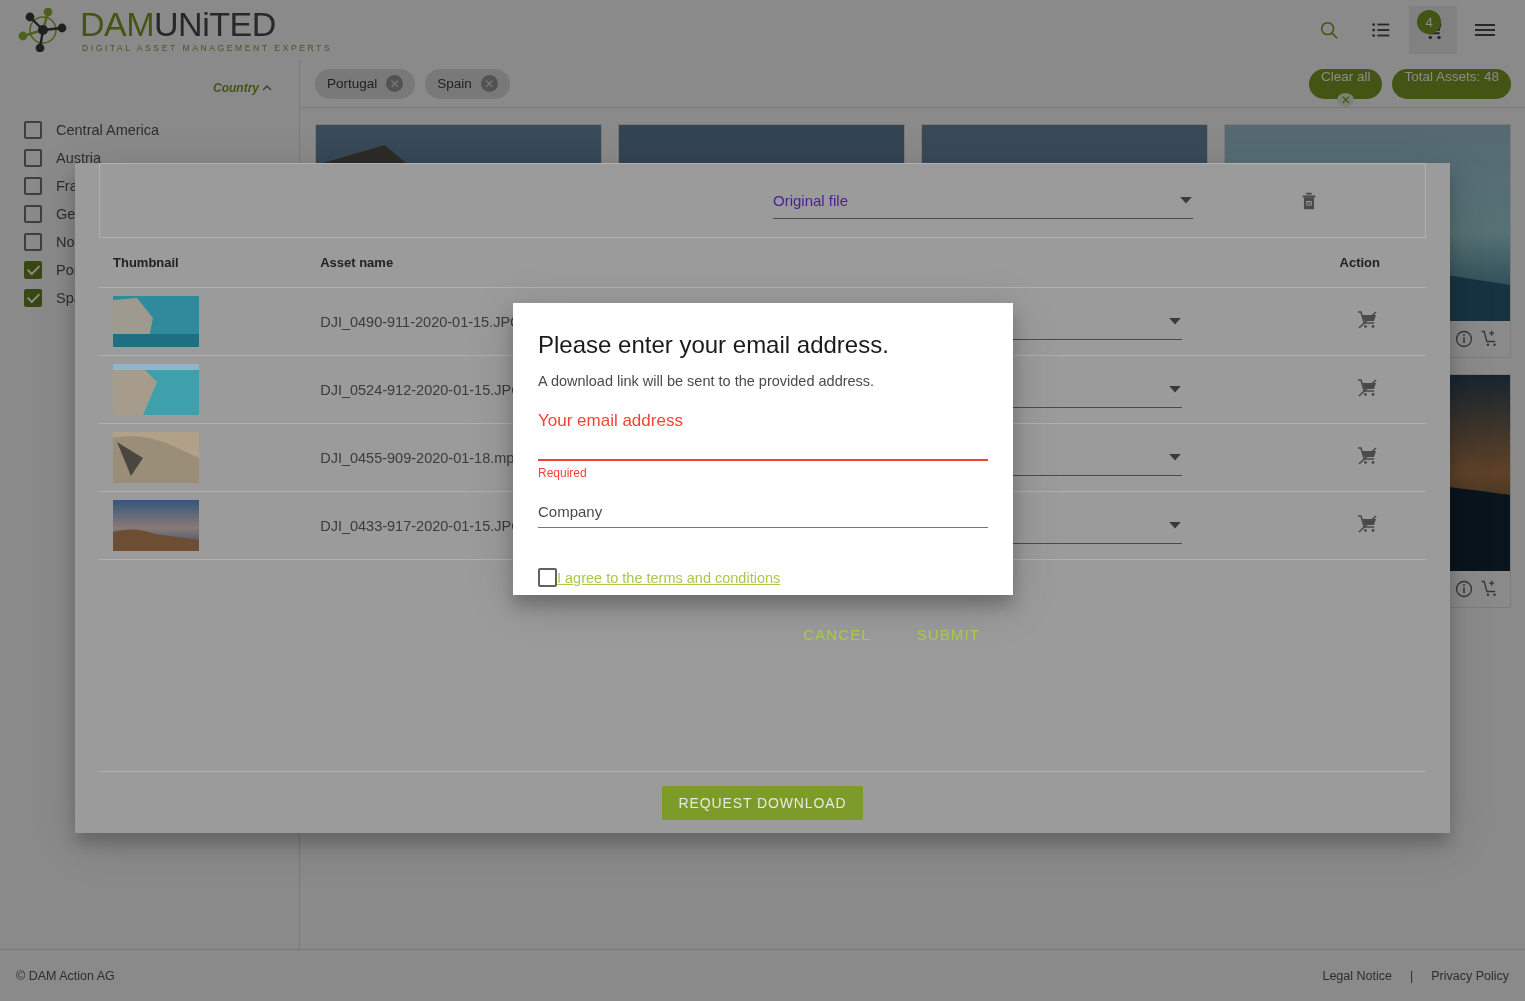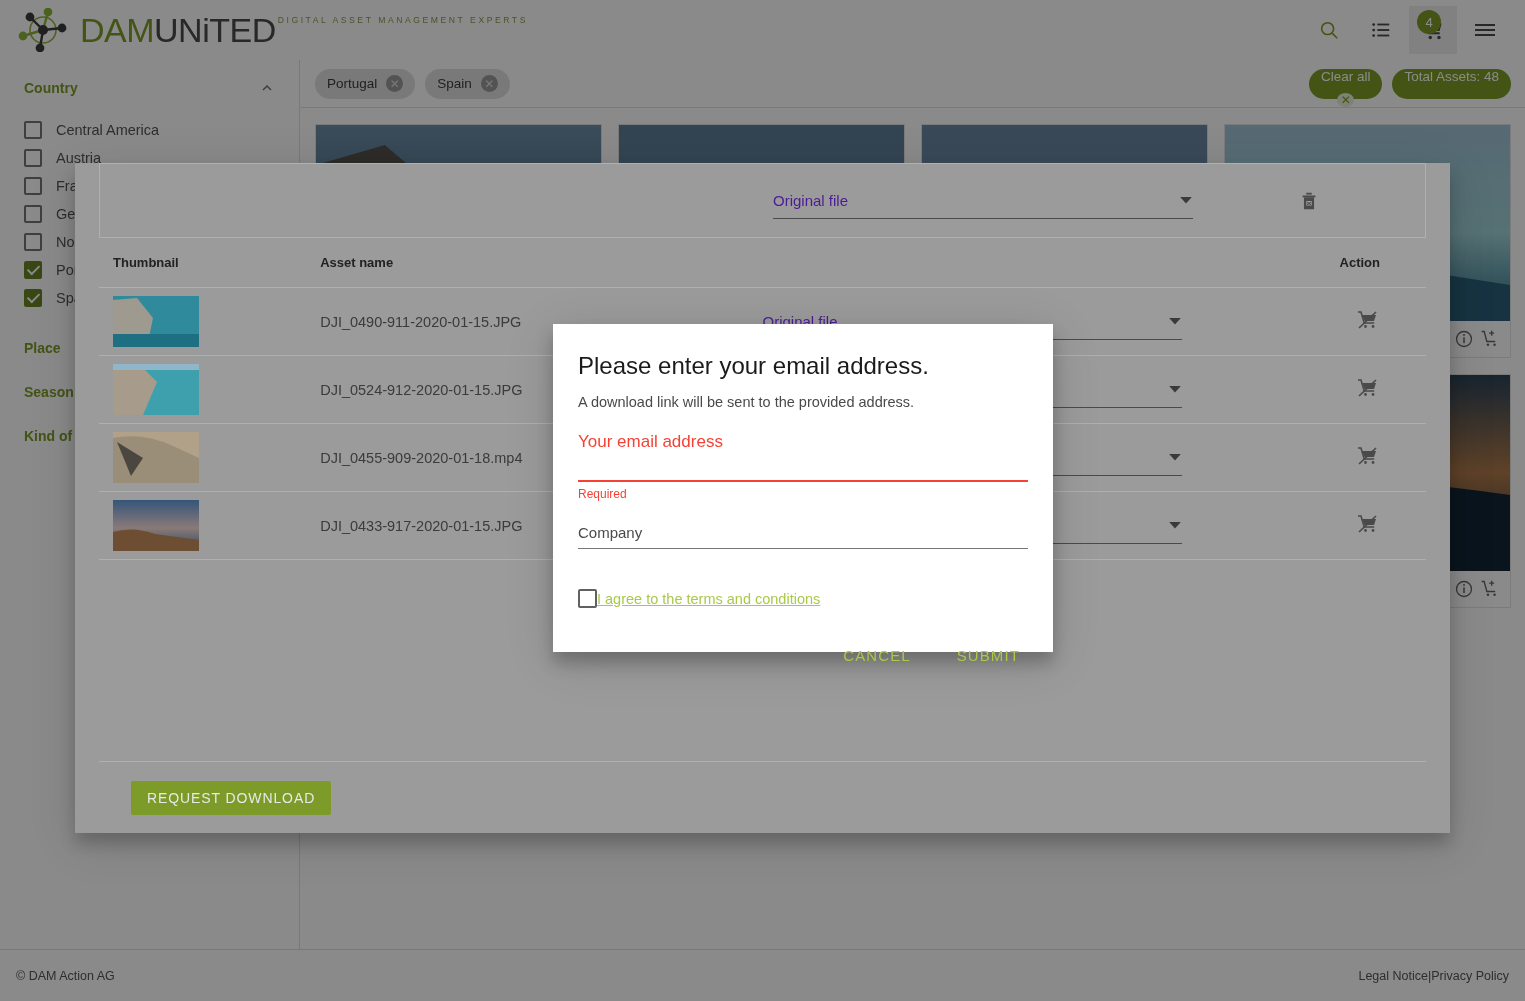--- a/index.html
+++ b/index.html
@@ -15,21 +15,21 @@
   
   .page { position: absolute; inset: 0; background: #ffffff; }
 
   .header {
     position: absolute; top: 0; left: 0; right: 0; height: 60px;
     background: #ffffff; display: flex; align-items: center;
     padding: 0 16px; z-index: 2;
   }
   .logo-wrap { display: flex; align-items: center; gap: 10px; }
   .logo-mark { width: 54px; height: 44px; flex: none; }
-  .logo-text { display: flex; line-height: 1; }
+  .logo-text { display: flex; flex-direction: column; line-height: 1; }
   .logo-main { font-size: 34px; font-weight: 400; letter-spacing: -0.5px; }
   .logo-dam { color: #7c9b28; }
   .logo-united { color: #4a4a4a; }
   .logo-tag {
     font-size: 8.6px; letter-spacing: 2.55px; color: #8a9b4e;
     margin-top: 3px; margin-left: 2px;
   }
   .header-spacer { flex: 1; }
   .header-icons { display: flex; align-items: center; gap: 4px; }
   .hicon {
@@ -44,23 +44,23 @@
     display: flex; align-items: center; justify-content: center;
   }
 
   
   .sidebar {
     position: absolute; top: 60px; left: 0; width: 300px; bottom: 52px;
     background: #ffffff; border-right: 1px solid #e0e0e0;
     padding: 20px 24px; overflow: hidden;
   }
   .facet-title {
-    color: #7c9b28; font-size: 14px; font-weight: bold;
-    display: flex; align-items: center; justify-content: space-between;
-    margin-bottom: 20px; cursor: pointer;
+    color: #7c9b28; font-size: 12px; font-weight: bold;
+    display: flex; align-items: center; justify-content: flex-end;
+    margin-bottom: 20px; cursor: pointer; font-style: italic;
   }
   .facet-title.collapsed { margin-bottom: 28px; margin-top: 28px; }
   .chev { width: 16px; height: 16px; }
   .facet-opt {
     display: flex; align-items: center; gap: 14px;
     height: 28px; font-size: 14.5px; color: #555; cursor: pointer;
   }
   .cbx {
     width: 18px; height: 18px; border: 2px solid #757575;
     border-radius: 2px; flex: none; background: #fff;
@@ -109,21 +109,21 @@
   }
   .card-acts { display: flex; gap: 6px; flex: none; }
   .card-acts svg { cursor: pointer; }
 
   .footer {
     position: absolute; left: 0; right: 0; bottom: 0; height: 52px;
     background: #fff; border-top: 1px solid #e0e0e0;
     display: flex; align-items: center; padding: 0 16px;
     font-size: 12.5px; color: #555;
   }
-  .footer-right { margin-left: auto; display: flex; gap: 0; }
+  .footer-right { margin-left: auto; display: flex; gap: 18px; }
   .footer a { color: #555; text-decoration: none; cursor: pointer; }
 
   
   .scrim { position: absolute; inset: 0; background: rgba(0,0,0,0.46); z-index: 10; }
 
   
   .basket {
     position: absolute; left: 75px; top: 163px; width: 1375px; height: 670px;
     background: #9b9b9b; z-index: 20;
     box-shadow: 0 11px 15px rgba(0,0,0,0.2), 0 9px 46px rgba(0,0,0,0.12);
@@ -162,36 +162,35 @@
   }
   .col-thumb { width: 220px; padding-left: 14px !important; }
   .col-name  { width: 440px; }
   .col-fmt   { width: 460px; }
   .col-act   { width: 200px; text-align: right; padding-right: 46px !important; }
   th.col-act { text-align: right; }
   .thumb { width: 86px; height: 51px; display: block; }
   .row-sel { width: 420px; }
 
   .basket-foot {
-    height: 72px; flex: none; display: flex; align-items: center;
-    justify-content: flex-start; padding: 0 32px;
+    height: 62px; flex: none; display: flex; align-items: center;
+    justify-content: center; padding: 0 32px;
     border-top: 1px solid #b0b0b0; margin: 0 24px;
   }
   .btn-green {
     background: #7c9b28; color: #e9e9e9; border: none;
     height: 34px; padding: 0 16px; font-size: 14px; letter-spacing: 0.9px;
     font-family: inherit; cursor: pointer; border-radius: 2px;
   }
 
   
   .email-dlg {
-    position: absolute; left: 513px; top: 324px; width: 500px; height: 328px;
+    position: absolute; left: 513px; top: 303px; width: 500px; height: 292px;
     background: #fff; z-index: 40; padding: 28px 25px 0 25px;
     box-shadow: 0 11px 15px rgba(0,0,0,0.22), 0 9px 46px rgba(0,0,0,0.14);
-    margin-left: 40px;
   }
   .dlg-title { font-size: 24px; color: #1b1b1b; font-weight: 400; }
   .dlg-sub { font-size: 14.5px; color: #4a4a4a; margin-top: 14px; }
   .field { margin-top: 22px; }
   .field-label { font-size: 17px; color: #f44336; }
   .field-line-err { border: none; border-bottom: 2px solid #f44336; height: 30px; width: 100%; }
   .field-err { font-size: 12px; color: #f44336; margin-top: 5px; }
   .field2 { margin-top: 16px; }
   .field2 input {
     width: 100%; border: none; border-bottom: 1px solid #757575;

